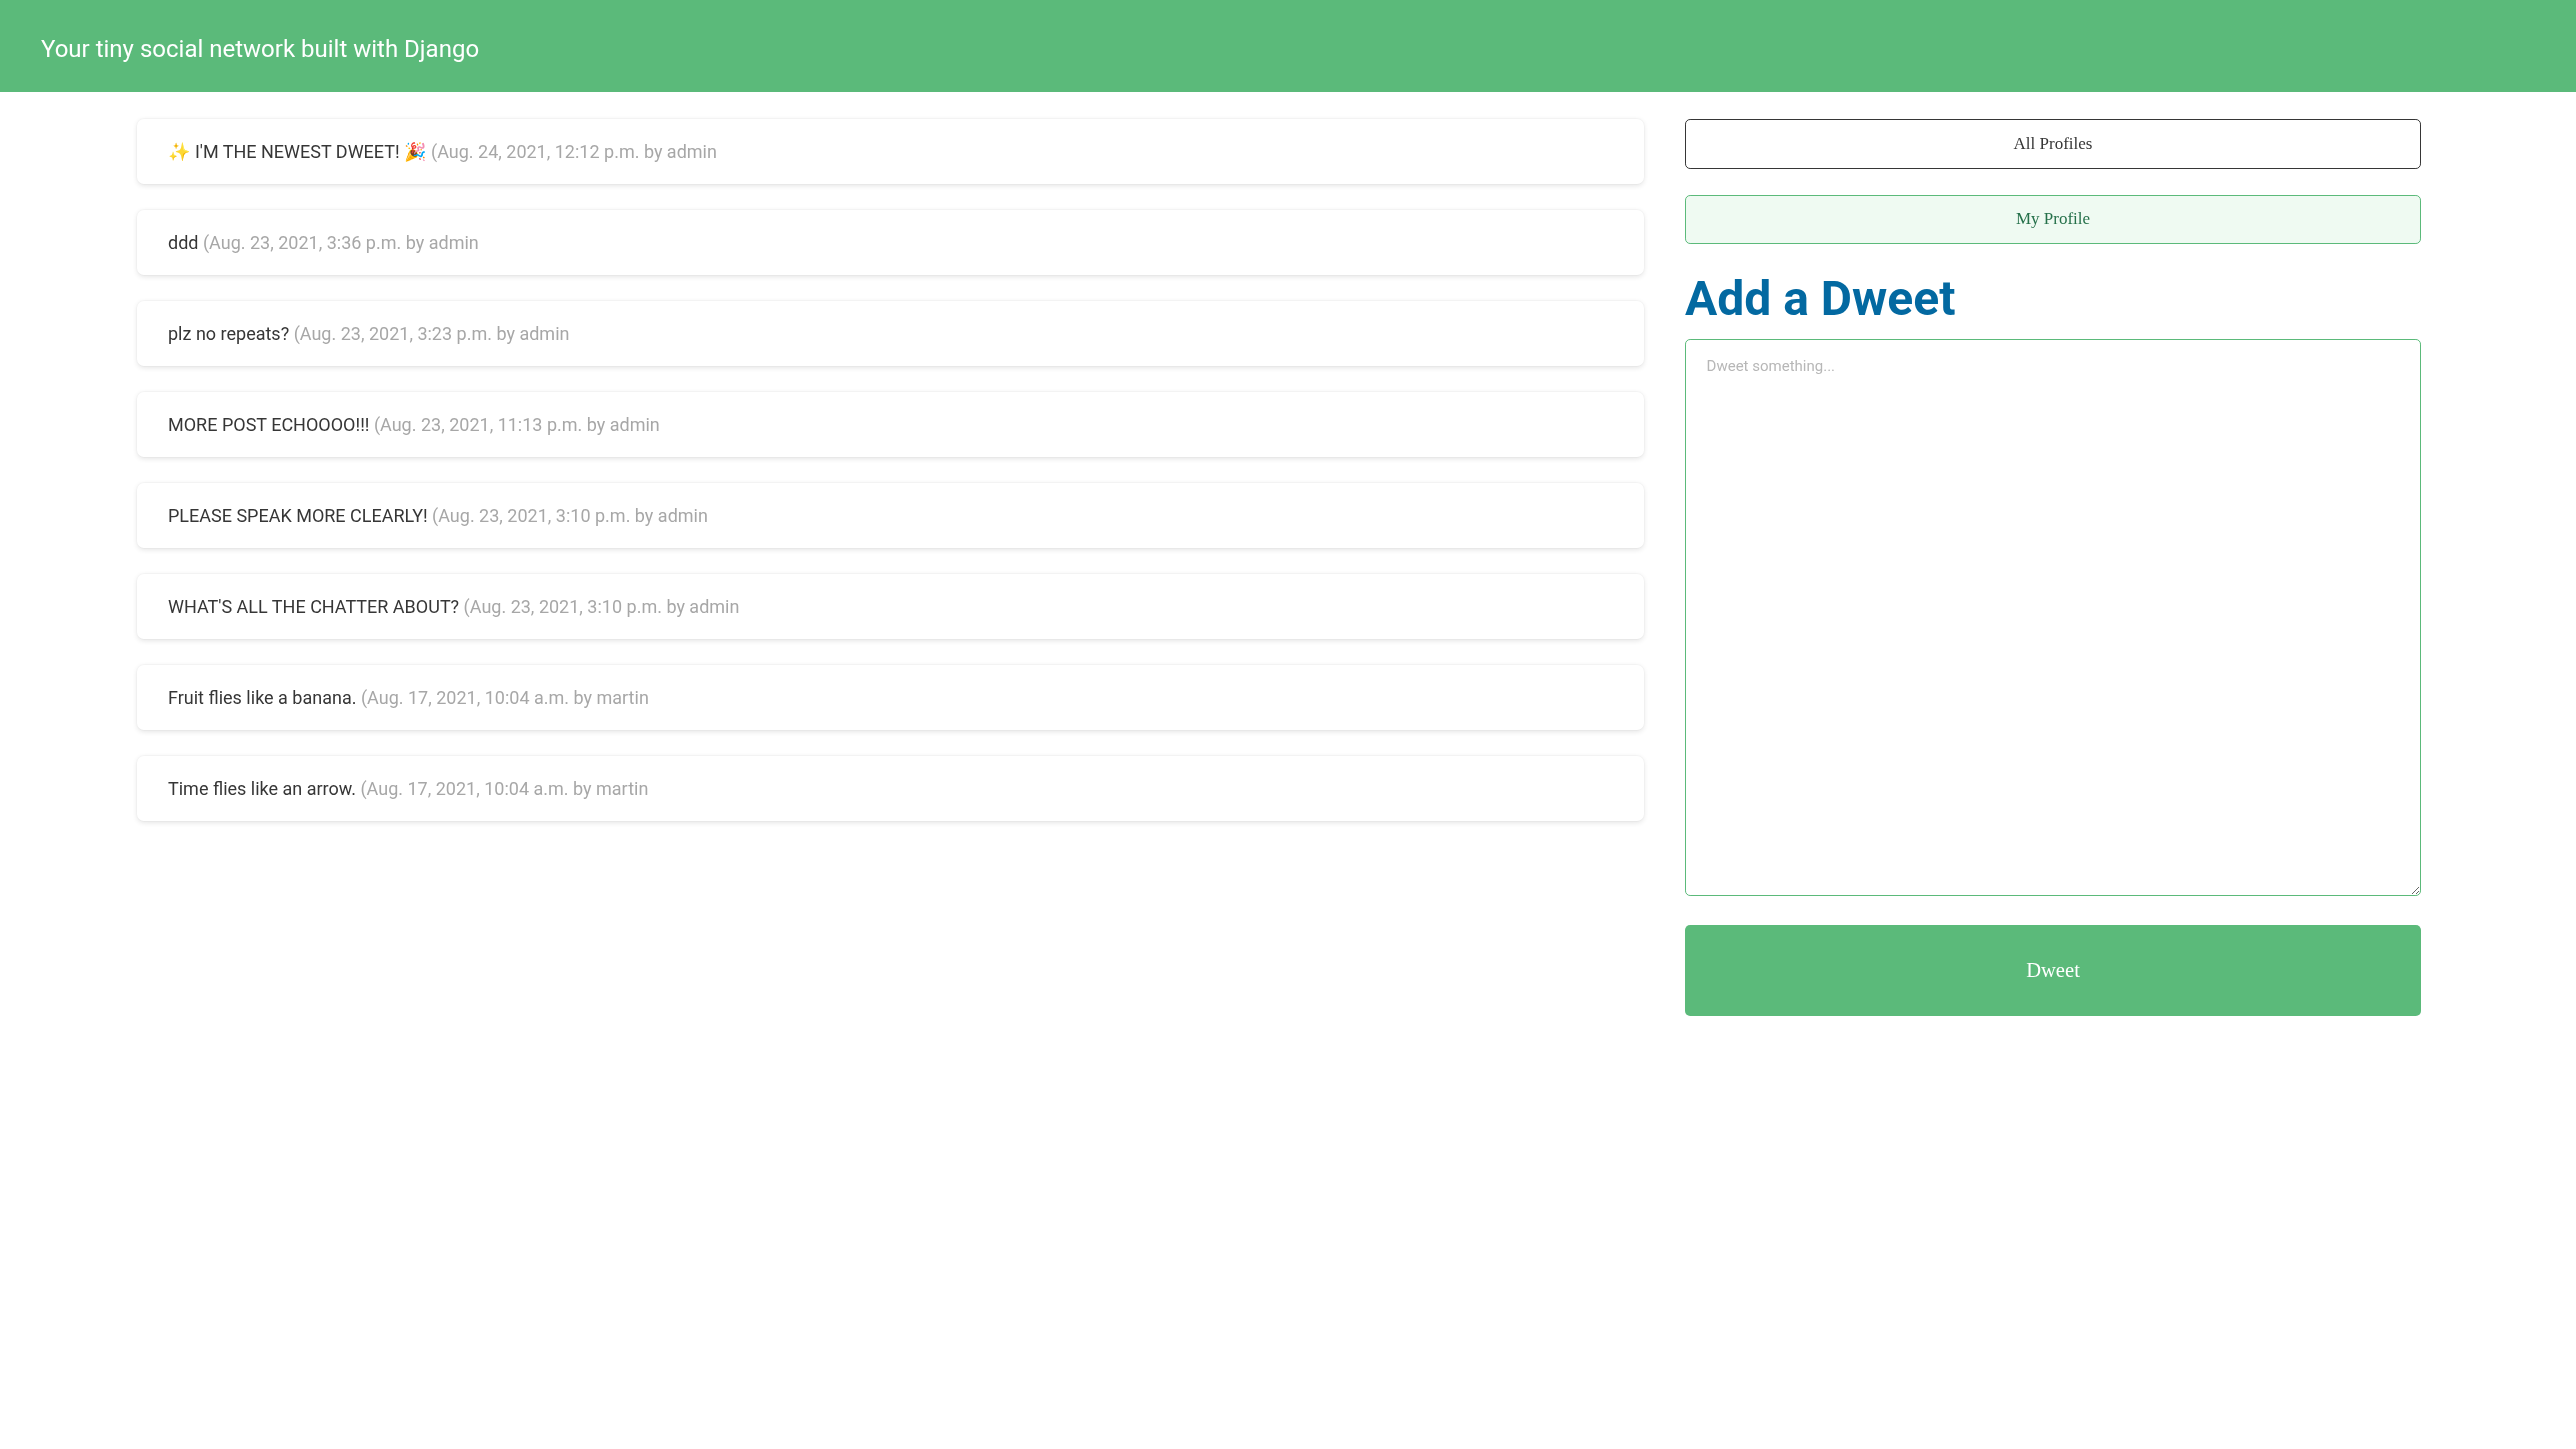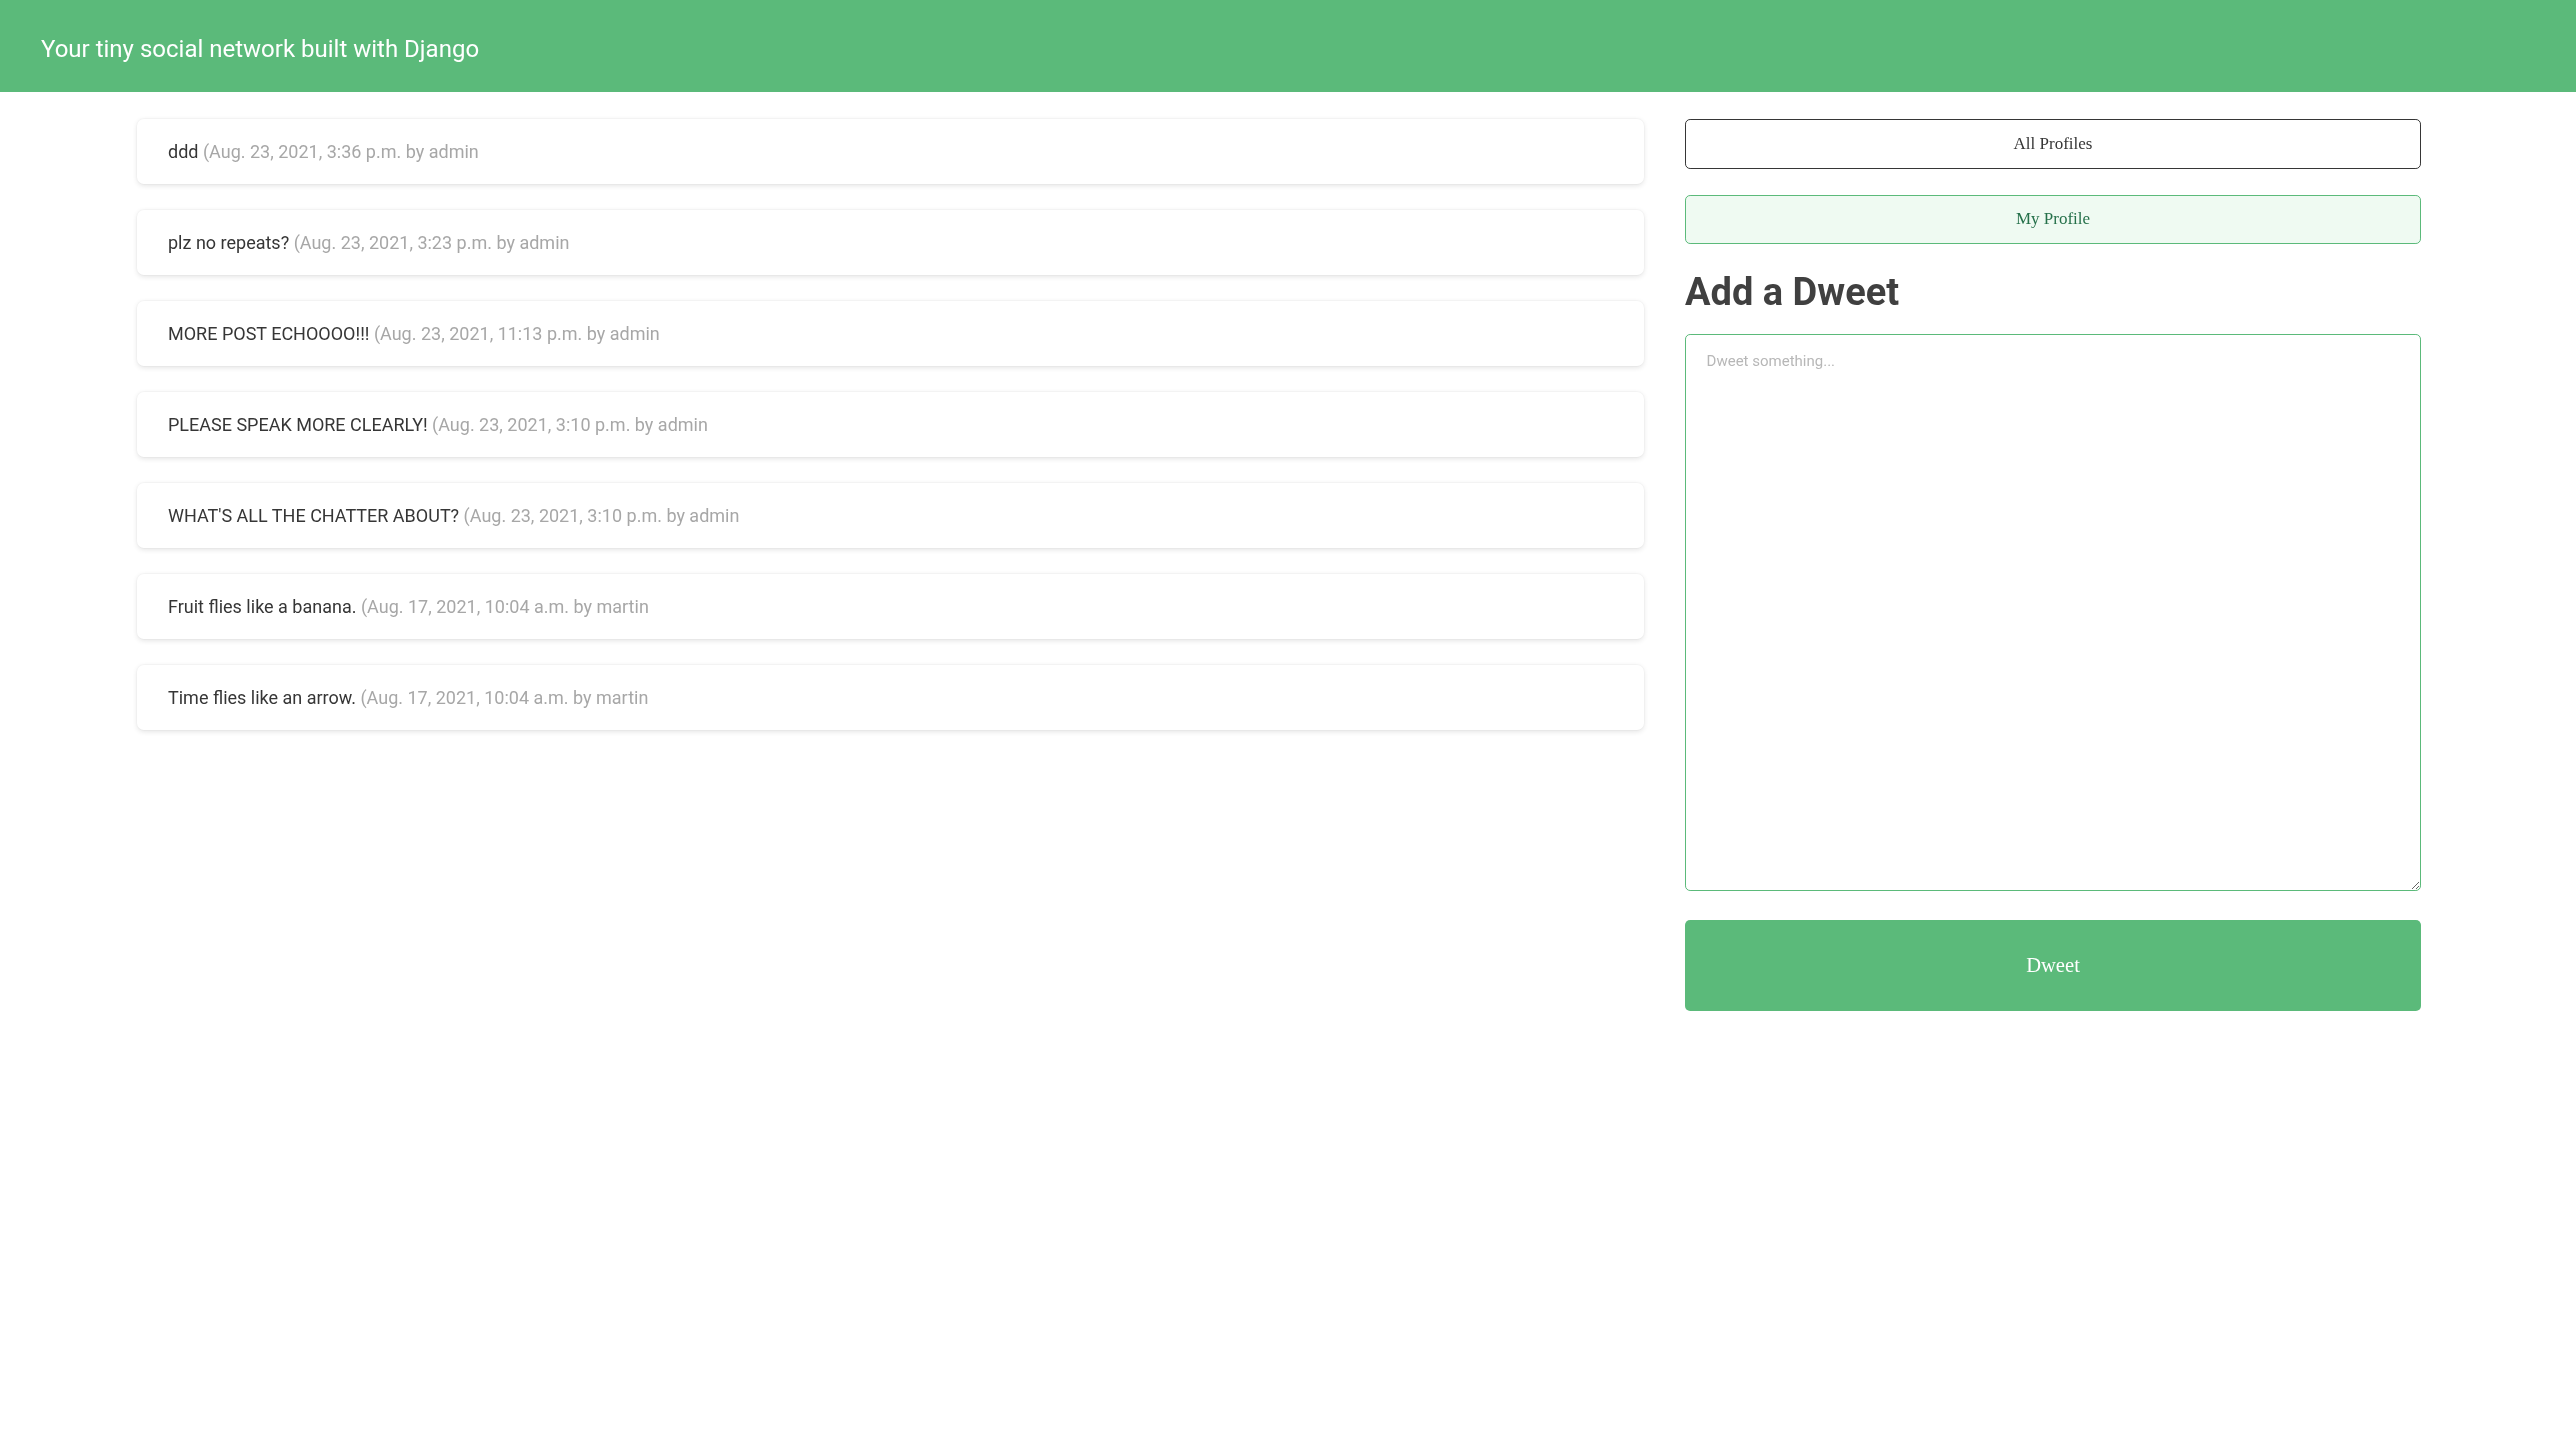--- a/index.html
+++ b/index.html
@@ -71,24 +71,24 @@
       background: #ffffff;
       border: 1.3px solid #363636;
       color: #363636;
     }
     .btn-outline-success {
       background: #effaf2;
       border: 1.3px solid #5bba7a;
       color: #25704a;
     }
     .section-title {
-      font-size: 38px;
+      font-size: 48px;
       font-weight: 700;
-      color: #404040;
-      margin-bottom: 20px;
+      color: #0369a1;
+      margin-bottom: 12px;
     }
     .dweet-textarea {
       width: 100%;
       height: 557px;
       padding: 17px 20.6px;
       border: 1.3px solid #5bba7a;
       border-radius: 5.1px;
       font-size: 15px;
       font-family: inherit;
       color: #363636;
@@ -110,20 +110,24 @@
 </head>
 <body>
 
 <header class="hero">
   <p class="hero-subtitle">Your tiny social network built with Django</p>
 </header>
 
 <div class="container">
 
   <main class="feed">
+    <article class="dweet-card">
+      <span class="dweet-body">✨ I'M THE NEWEST DWEET! 🎉 </span>
+      <span class="dweet-meta">(Aug. 24, 2021, 12:12 p.m. by admin</span>
+    </article>
     <article class="dweet-card">
       <span class="dweet-body">ddd </span>
       <span class="dweet-meta">(Aug. 23, 2021, 3:36 p.m. by admin</span>
     </article>
     <article class="dweet-card">
       <span class="dweet-body">plz no repeats? </span>
       <span class="dweet-meta">(Aug. 23, 2021, 3:23 p.m. by admin</span>
     </article>
     <article class="dweet-card">
       <span class="dweet-body">MORE POST ECHOOOO!!! </span>

